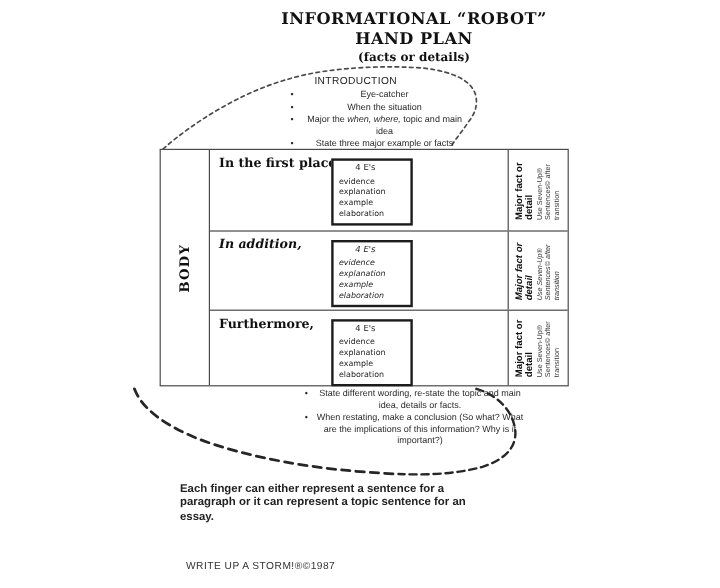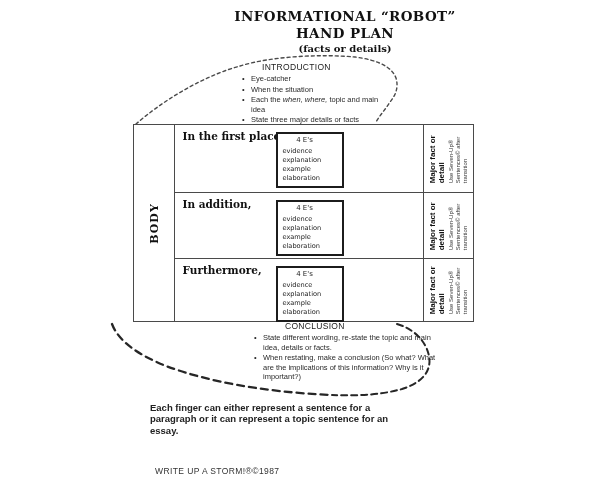--- a/index.html
+++ b/index.html
@@ -13,37 +13,37 @@
   .title .t3{font-size:10px;margin-top:2px;}
   
   .hand{position:absolute;left:0;top:0;}
   
   .sect-head{font-weight:normal;font-size:8.5px;letter-spacing:.3px;color:#222;}
   .intro{position:absolute;left:240px;top:62px;width:150px;}
   .intro .sect-head{margin-left:22px;}
   .bullets{margin-top:2px;}
   .b-item{display:flex;font-size:7.5px;line-height:1.28;color:#2a2a2a;margin-top:1px;}
   .b-item .dot{width:9px;flex:0 0 9px;text-align:left;padding-left:2px;}
-  .b-item .txt{flex:1;}
+  .b-item .txt{flex:1;text-align:center;}
   .b-item i{}
   .concl{position:absolute;left:252px;top:321px;width:185px;}
   .concl .sect-head{margin-left:33px;}
   .concl .b-item{font-size:7.5px;}
   
   .tbl{position:absolute;left:133px;top:124px;width:341px;height:198px;
        border:1px solid #4a4a4a;display:flex;box-sizing:border-box;background:transparent;}
   .body-col{flex:0 0 22px;border-right:1px solid #4a4a4a;display:flex;
             align-items:center;justify-content:center;}
   .body-col .rot{transform:rotate(-90deg);white-space:nowrap;
                  font-family:"DejaVu Serif",serif;font-weight:bold;font-size:11px;
                  letter-spacing:1px;color:#111;}
   .rows{flex:1;display:flex;flex-direction:column;}
   .row{display:flex;box-sizing:border-box;}
   .row.r1{height:68px;border-bottom:1px solid #4a4a4a;}
-  .row.r2{height:66px;border-bottom:1px solid #4a4a4a;}
+  .row.r2{height:66px;border-bottom:1px solid #4a4a4a;font-style:italic;}
   .row.r3{flex:1;}
   .main-cell{flex:1;position:relative;}
   .transition{position:absolute;left:7px;top:5px;
               font-family:"DejaVu Serif",serif;font-weight:bold;font-size:10.5px;color:#111;}
   .ebox{position:absolute;left:101px;top:7px;width:60px;height:50px;
         border:2px solid #1c1c1c;background:#fff;padding:2px 0 0 4px;box-sizing:content-box;
         font-family:"DejaVu Sans",sans-serif;font-size:6.6px;line-height:1.4;color:#222;}
   .ebox .eh{text-align:center;font-size:7px;margin-bottom:1px;padding-right:16px;}
   .side-cell{flex:0 0 49px;border-left:1px solid #4a4a4a;display:flex;
              align-items:center;justify-content:center;overflow:hidden;}
@@ -80,25 +80,25 @@
       <div class="b-item">
         <span class="dot">•</span>
         <span class="txt"><span>Eye-catcher</span><i></i><span></span></span>
       </div>
       <div class="b-item">
         <span class="dot">•</span>
         <span class="txt"><span>When the situation</span><i></i><span></span></span>
       </div>
       <div class="b-item">
         <span class="dot">•</span>
-        <span class="txt"><span>Each the </span><i>when, where,</i><span> topic and main idea</span></span>
+        <span class="txt"><span>Major the </span><i>when, where,</i><span> topic and main idea</span></span>
       </div>
       <div class="b-item">
         <span class="dot">•</span>
-        <span class="txt"><span>State three major details or facts</span><i></i><span></span></span>
+        <span class="txt"><span>State three major example or facts</span><i></i><span></span></span>
       </div>
     </div>
   </div>
 
   <div class="tbl">
     <div class="body-col">
       <span class="rot">BODY</span>
     </div>
     <div class="rows">
 
@@ -156,21 +156,20 @@
             <div class="side-bold">Major fact or detail</div>
             <div class="side-small">Use Seven-Up® Sentences© after transition</div>
           </div>
         </div>
       </div>
 
     </div>
   </div>
 
   <div class="concl">
-    <div class="sect-head">CONCLUSION</div>
     <div class="bullets">
       <div class="b-item">
         <span class="dot">•</span>
         <span class="txt">State different wording, re-state the topic and main idea, details or facts.</span>
       </div>
       <div class="b-item">
         <span class="dot">•</span>
         <span class="txt">When restating, make a conclusion (So what? What are the implications of this information? Why is it important?)</span>
       </div>
     </div>

